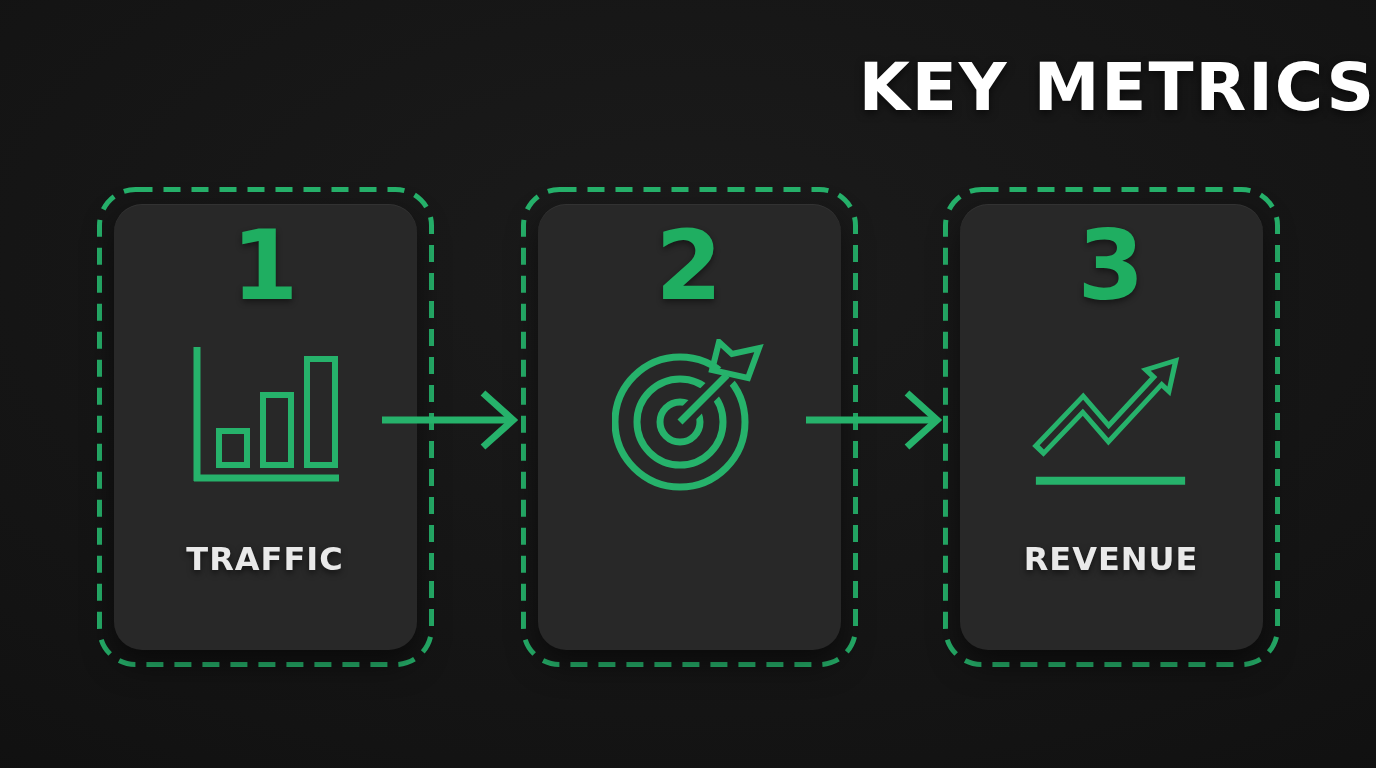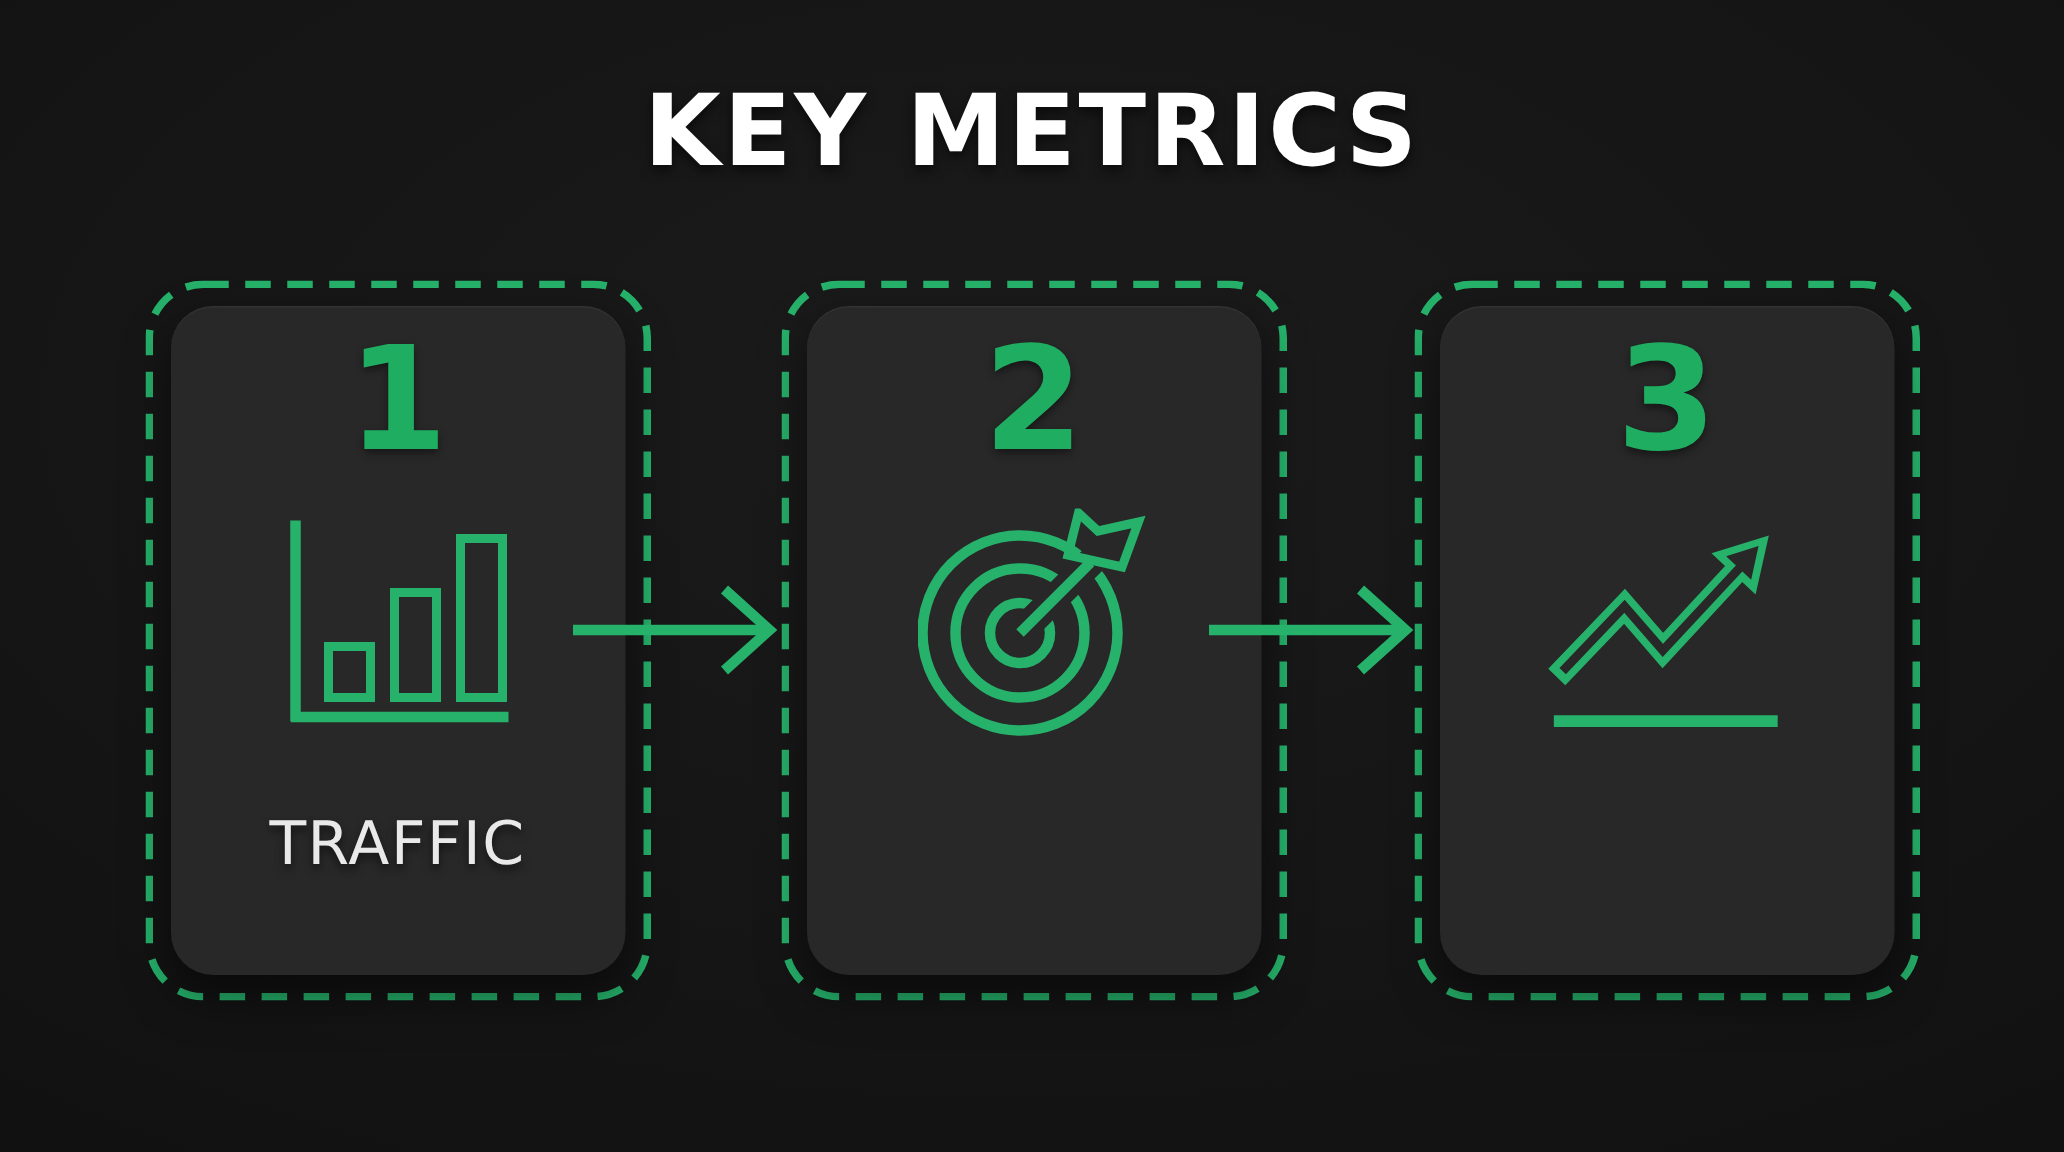--- a/index.html
+++ b/index.html
@@ -11,21 +11,21 @@
     --title:#ffffff;
   }
   *{margin:0;padding:0;box-sizing:border-box;}
   html,body{width:1376px;height:768px;overflow:hidden;}
   body{
     font-family:"DejaVu Sans","Liberation Sans",sans-serif;
     background:radial-gradient(120% 120% at 50% 35%, #1b1b1b 0%, var(--background) 55%, #0b0b0b 100%);
     padding-top:52px;
   }
   .title{
-    text-align:center;
+    text-align:right;
     color:var(--title);
     font-size:66px;
     font-weight:bold;
     letter-spacing:2px;
     line-height:1.1;
     text-shadow:0 3px 8px rgba(0,0,0,.6);
   }
   .row{
     margin-top:62px;
     display:flex;
@@ -68,22 +68,22 @@
   }
   .icon-wrap{
     height:158px;
     margin-top:22px;
     display:flex;
     align-items:center;
     justify-content:center;
   }
   .label{
     margin-top:46px;
-    font-size:40px;
-    font-weight:normal;
+    font-size:32px;
+    font-weight:bold;
     letter-spacing:1px;
     color:var(--label);
     text-shadow:0 3px 6px rgba(0,0,0,.55);
   }
   .arrow{
     position:relative;
     z-index:3;
     flex:0 0 auto;
     width:142px;
     height:480px;
@@ -168,16 +168,17 @@
       <div class="icon-wrap">
         <svg width="162" height="148" viewBox="0 0 165 150">
 
           <polyline class="gs" points="8,112 54,64 80,94 130,40" stroke-width="16" stroke-linejoin="miter"></polyline>
           <polygon class="gf" points="113,28 152,16 143,56"></polygon>
           <polyline class="bgs" points="12,108 54,64 80,94 134,36" stroke-width="6" stroke-linejoin="miter"></polyline>
           <polygon class="bgf" points="123,30 145,23 140,46"></polygon>
           <line class="gs" x1="6" y1="142" x2="158" y2="142" stroke-width="8"></line>
         </svg>
       </div>
+      <div class="label">REVENUE</div>
     </div>
   </div>
 
 </div>
 
 </body></html>

